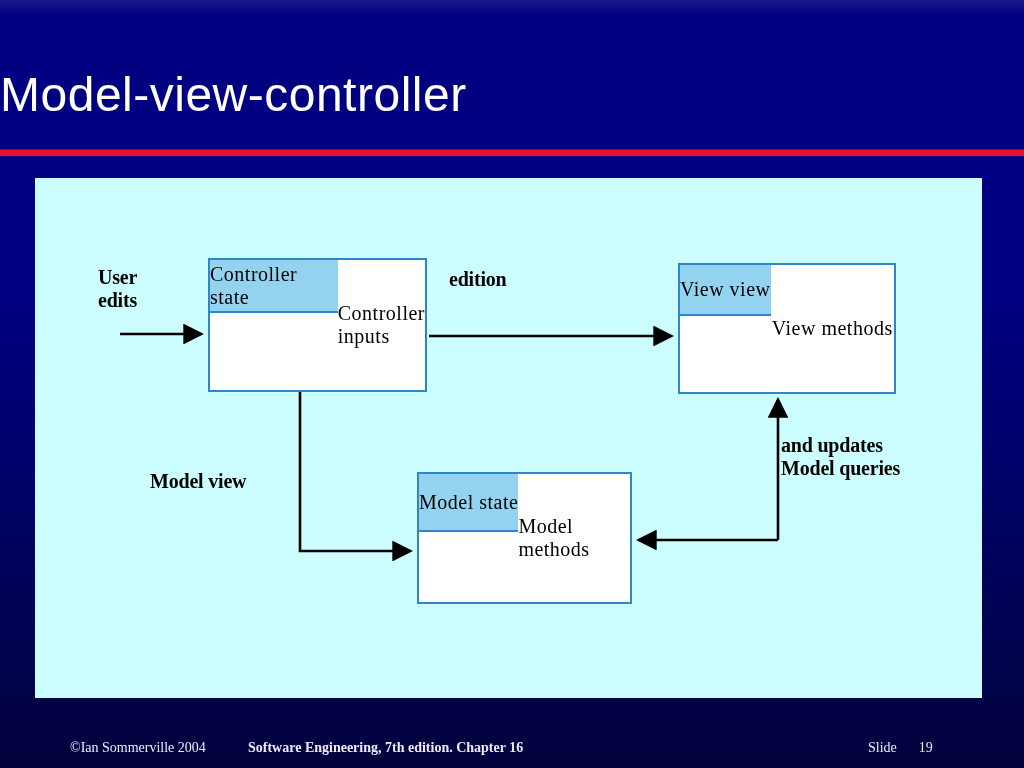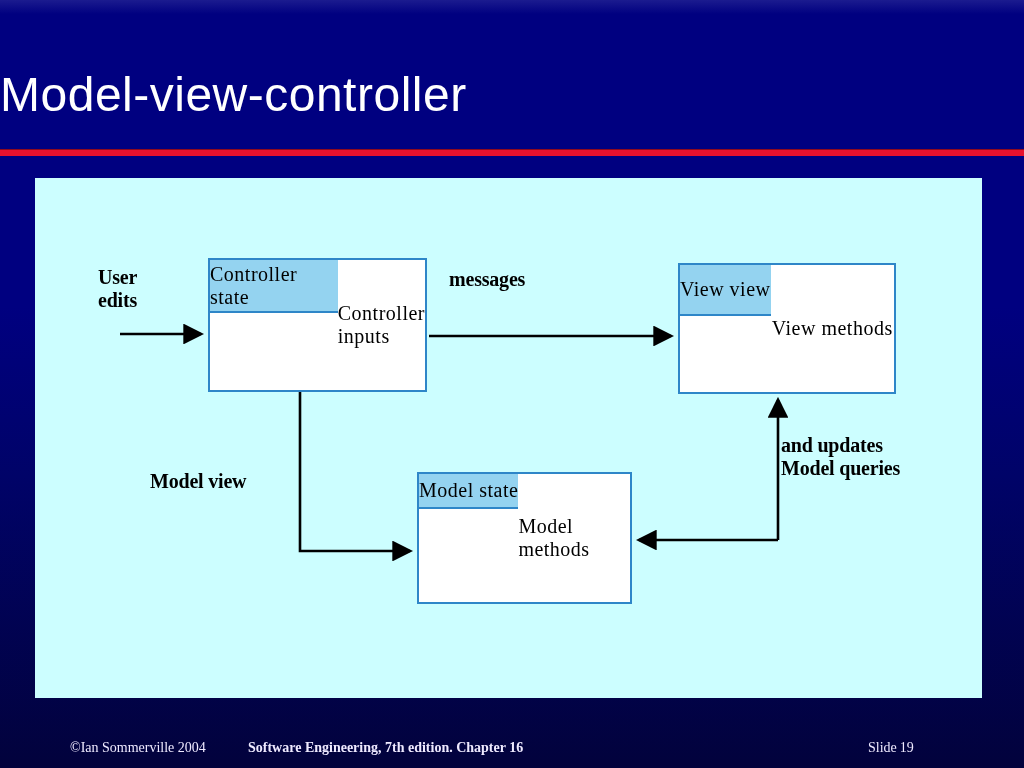--- a/index.html
+++ b/index.html
@@ -36,38 +36,38 @@
   }
   .mvc-box .bd{
     flex:1;display:flex;align-items:center;justify-content:center;
     font-size:20px;letter-spacing:0.5px;
   }
   .box-controller{left:173px;top:80px;width:219px;height:134px}
   .box-controller .hd{height:53px}
   .box-view{left:643px;top:85px;width:218px;height:131px}
   .box-view .hd{height:51px}
   .box-model{left:382px;top:294px;width:215px;height:132px}
-  .box-model .hd{height:35px}
+  .box-model .hd{height:58px}
   .arrows{position:absolute;left:0;top:0;pointer-events:none}
   .lbl{
     position:absolute;font-weight:bold;font-size:20px;line-height:23px;
     color:var(--diagram_text);letter-spacing:-0.2px;
   }
   .lbl-user{left:63px;top:88px;width:80px}
   .lbl-viewmod{left:414px;top:90px;width:200px}
   .lbl-modeledits{left:115px;top:292px;width:160px}
   .lbl-modelqueries{left:746px;top:256px;width:180px}
   .footer-item{
     position:absolute;top:735px;height:26px;line-height:26px;
     color:var(--footer_text);font-size:14px;
   }
   .footer-left{left:70px}
   .footer-center{left:248px;width:650px;text-align:left;font-weight:bold}
   .footer-right{left:868px}
-  .footer-right .num{margin-left:3px}
+  .footer-right .num{margin-left:22px}
 </style>
 </head>
 <body>
 
 <div class="slide">
 
   <div class="title">Model-view-controller</div>
 
   <div class="red-rule"></div>
 
@@ -104,21 +104,21 @@
       <path d="M 743 362 L 743 222" stroke="#000" stroke-width="2.6" fill="none" marker-end="url(#ah)"></path>
       <path d="M 743 362 L 604 362" stroke="#000" stroke-width="2.6" fill="none" marker-end="url(#ah)"></path>
     </svg>
 
     <div class="lbl lbl-user">
       <div>User</div>
       <div>edits</div>
     </div>
 
     <div class="lbl lbl-viewmod">
-      <div>messages</div>
+      <div>edition</div>
     </div>
 
     <div class="lbl lbl-modeledits">Model view</div>
 
     <div class="lbl lbl-modelqueries">
       <div>and updates</div>
       <div>Model queries</div>
     </div>
 
   </div>

